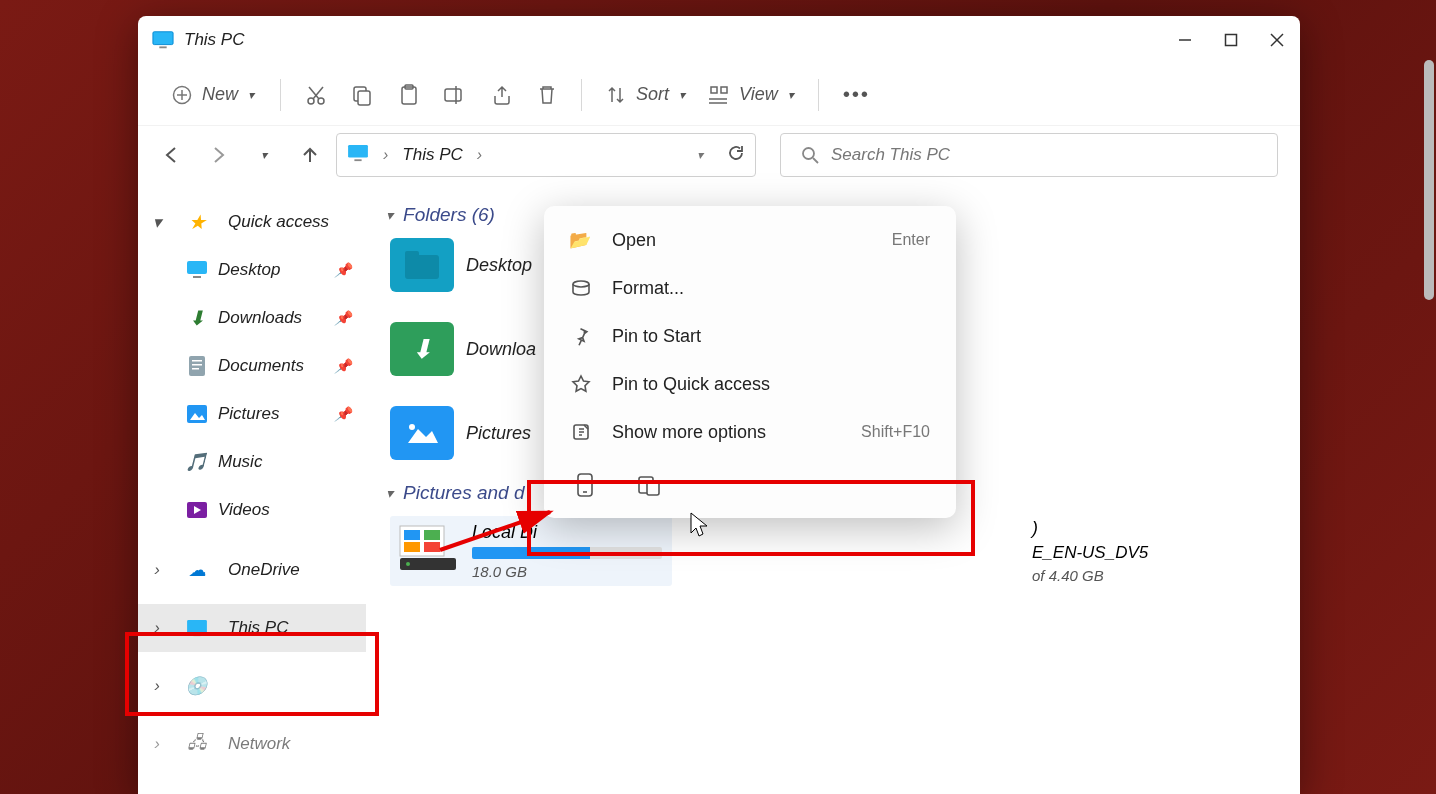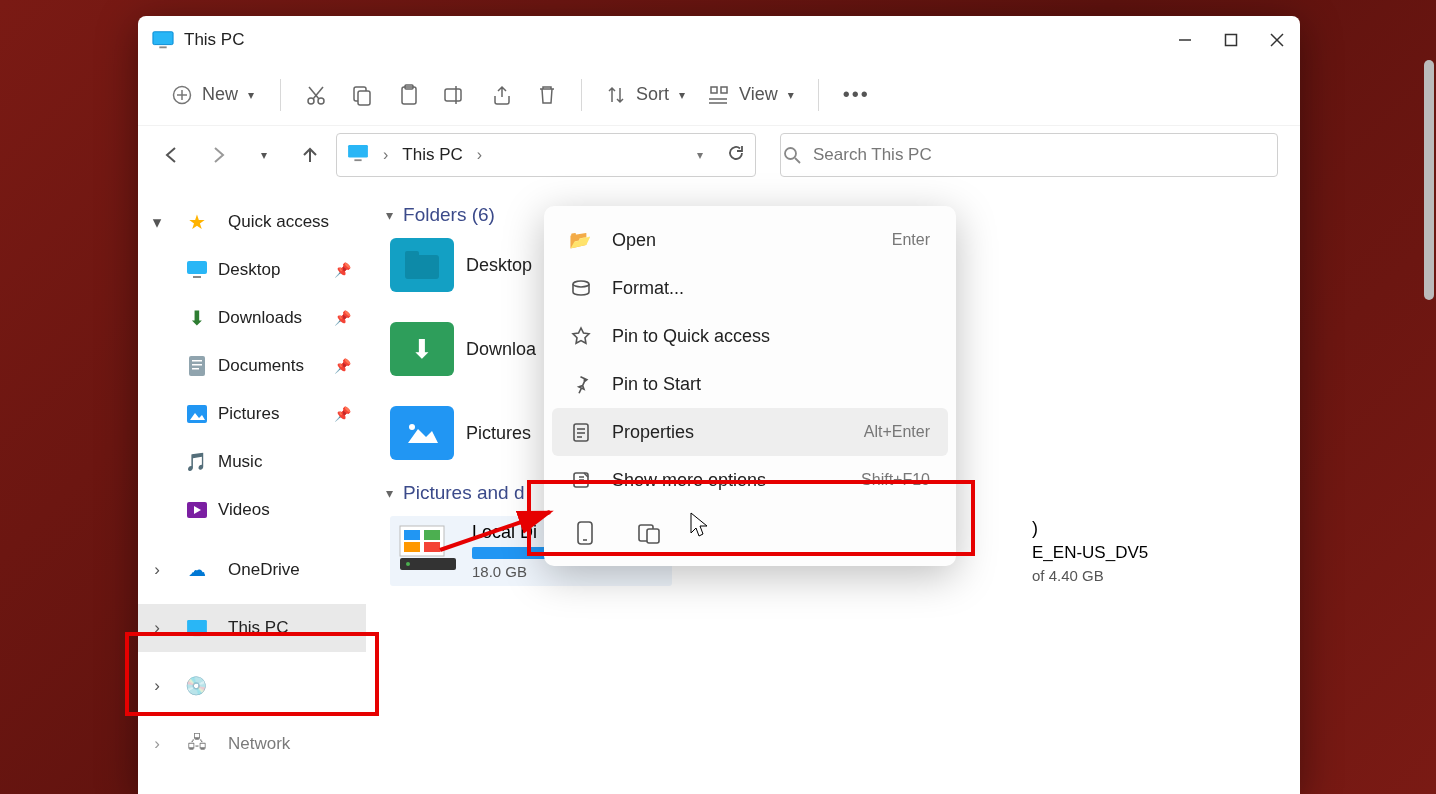--- a/index.html
+++ b/index.html
@@ -1,34 +1,34 @@
 <!DOCTYPE html>
 <html><head>
 <meta charset="utf-8">
 <style>
   * { box-sizing: border-box; font-family: "Segoe UI", Arial, sans-serif; }
   body { margin:0; padding:0; width:1436px; height:794px; background:#7a1a14; position:relative; overflow:hidden;}
   .leather { position:absolute; inset:0; background:linear-gradient(135deg,#7a1a14 0%,#5e120e 50%,#7a1a14 100%);}
-  .window { position:absolute; left:138px; top:16px; right:136px; bottom:0; background:#fff; border-radius:8px 8px 0 0; box-shadow:0 8px 40px rgba(0,0,0,.4); display:flex; flex-direction:column; overflow:hidden;}
+  .window { position:absolute; left:138px; top:16px; right:136px; bottom:0; background:#fff; border-radius:8px 8px 0 0; box-shadow:0 8px 40px rgba(0,0,0,.4); display:flex; flex-direction:column; overflow:hidden;font-style:italic;}
   .titlebar { height:48px; display:flex; align-items:center; padding:0 0 0 14px; font-size:17px; color:#222;}
   .titlebar .icon-pc { width:22px; height:20px; margin-right:10px; display:inline-flex;}
   .title-spacer{flex:1;}
   .win-btn{width:46px;height:46px;display:flex;align-items:center;justify-content:center;color:#555;font-size:14px;}
   .win-btn svg{stroke:#333;}
   .toolbar{height:62px;display:flex;align-items:center;padding:0 22px;gap:4px;border-bottom:1px solid rgba(0,0,0,.05);}
   .tb-btn{height:44px;display:flex;align-items:center;justify-content:center;padding:0 10px;border-radius:4px;color:#555;}
   .tb-new{display:flex;align-items:center;gap:10px;font-size:18px;color:#555;padding:0 12px;}
   .tb-sep{width:1px;height:32px;background:#d8d8d8;margin:0 10px;}
   .nav-row{height:58px;display:flex;align-items:center;padding:0 22px 0 14px;gap:6px;}
   .nav-btn{width:40px;height:40px;display:flex;align-items:center;justify-content:center;color:#555;border-radius:4px;}
   .addr{flex:0 0 420px;height:44px;border:1px solid #d0d0d0;border-radius:4px;display:flex;align-items:center;padding:0 10px;gap:10px;}
   .addr .crumb{font-size:17px;color:#222;}
   .addr .chev{color:#777;margin:0 4px;}
   .addr-spacer{flex:1;}
-  .search{flex:1;height:44px;border:1px solid #d0d0d0;border-radius:4px;display:flex;align-items:center;margin-left:18px;padding:0 2px;color:#777;font-size:17px;gap:12px;}
+  .search{flex:1;height:44px;border:1px solid #d0d0d0;border-radius:4px;display:flex;align-items:center;margin-left:18px;padding:0 20px;color:#777;font-size:17px;gap:12px;}
   .body{flex:1;display:flex;overflow:hidden;position:relative;}
   .sidebar{width:228px;padding:14px 0;font-size:17px;color:#222;overflow:hidden;}
   .s-item{display:flex;align-items:center;height:48px;padding-left:48px;position:relative;}
   .s-item.root{padding-left:10px;gap:10px;}
   .s-item .exp{position:absolute;left:10px;width:18px;text-align:center;color:#555;}
   .s-item .pin{position:absolute;right:14px;font-size:14px;color:#888;}
   .s-item .ico{width:22px;height:22px;margin-right:10px;display:inline-flex;align-items:center;justify-content:center;}
   .s-item.sel{background:#e9e9e9;}
   .highlight-box{position:absolute;border:4px solid #e60000;pointer-events:none;z-index:50;}
   .main{flex:1;padding:16px 24px;position:relative;}
@@ -370,44 +370,32 @@
         <svg width="20" height="16" stroke="#555" fill="none" stroke-width="1.6">
           <ellipse cx="10" cy="4" rx="8" ry="3"></ellipse>
           <path d="M2 4v8c0 1.7 3.6 3 8 3s8-1.3 8-3V4"></path>
         </svg>
       </span>
     <span>Format...</span>
   </div>
   <div class="ctx-item">
     <span class="mi">
         <svg width="20" height="20" stroke="#555" fill="none" stroke-width="1.6">
-          <path d="M10 2l2.5 5 5.5.8-4 3.9.9 5.5L10 14.6 5.1 17.2 6 11.7 2 7.8l5.5-.8z"></path>
+          <path d="M12 3l5 5-3 1-3 3v4l-2-2-4 4 4-4-2-2h4l3-3 1-3z" transform="rotate(-20 10 10)"></path>
         </svg>
       </span>
-    <span>Pin to Quick access</span>
+    <span>Pin to Start</span>
   </div>
   <div class="ctx-item">
     <span class="mi">
         <svg width="20" height="20" stroke="#555" fill="none" stroke-width="1.6">
-          <path d="M12 3l5 5-3 1-3 3v4l-2-2-4 4 4-4-2-2h4l3-3 1-3z" transform="rotate(-20 10 10)"></path>
+          <path d="M10 2l2.5 5 5.5.8-4 3.9.9 5.5L10 14.6 5.1 17.2 6 11.7 2 7.8l5.5-.8z"></path>
         </svg>
       </span>
-    <span>Pin to Start</span>
-  </div>
-  <div class="ctx-item hov">
-    <span class="mi">
-        <svg width="18" height="20" stroke="#555" fill="none" stroke-width="1.6">
-          <rect x="2" y="2" width="14" height="17" rx="2"></rect>
-          <line x1="5" y1="7" x2="13" y2="7"></line>
-          <line x1="5" y1="11" x2="13" y2="11"></line>
-          <line x1="5" y1="15" x2="10" y2="15"></line>
-        </svg>
-      </span>
-    <span>Properties</span>
-    <span class="sc">Alt+Enter</span>
+    <span>Pin to Quick access</span>
   </div>
   <div class="ctx-item">
     <span class="mi">
         <svg width="20" height="20" stroke="#555" fill="none" stroke-width="1.6">
           <rect x="3" y="3" width="14" height="14" rx="2"></rect>
           <path d="M8 7h5M8 10h5M8 13h3"></path>
           <path d="M13 3l4 4"></path>
         </svg>
       </span>
     <span>Show more options</span>

